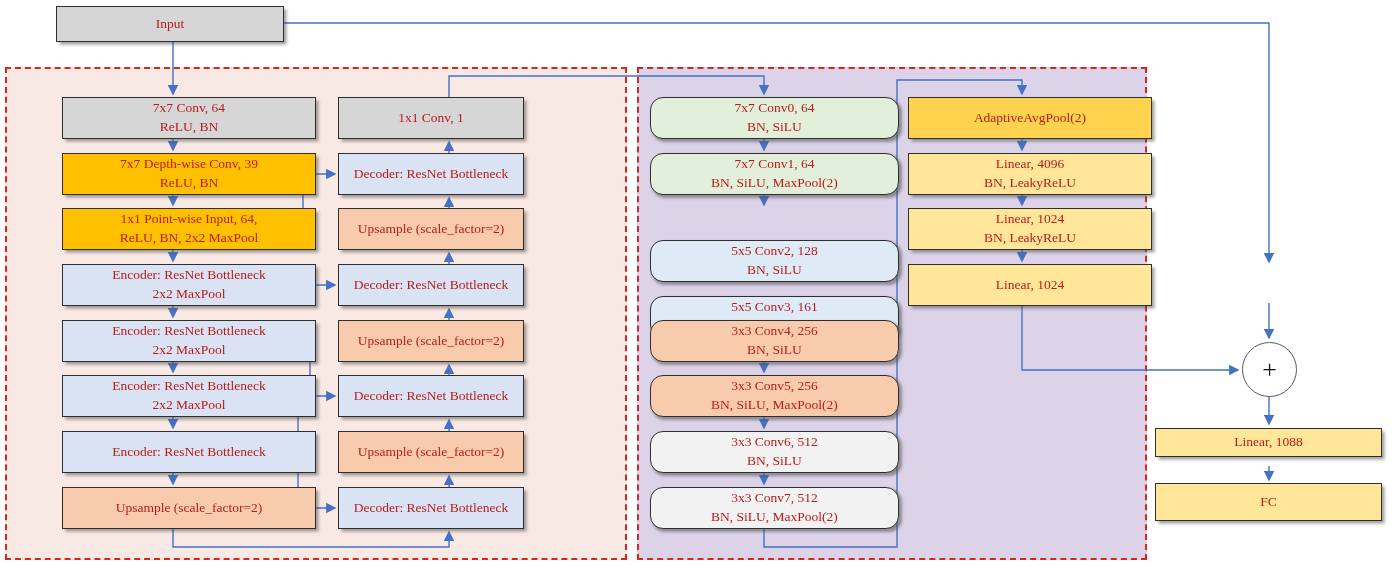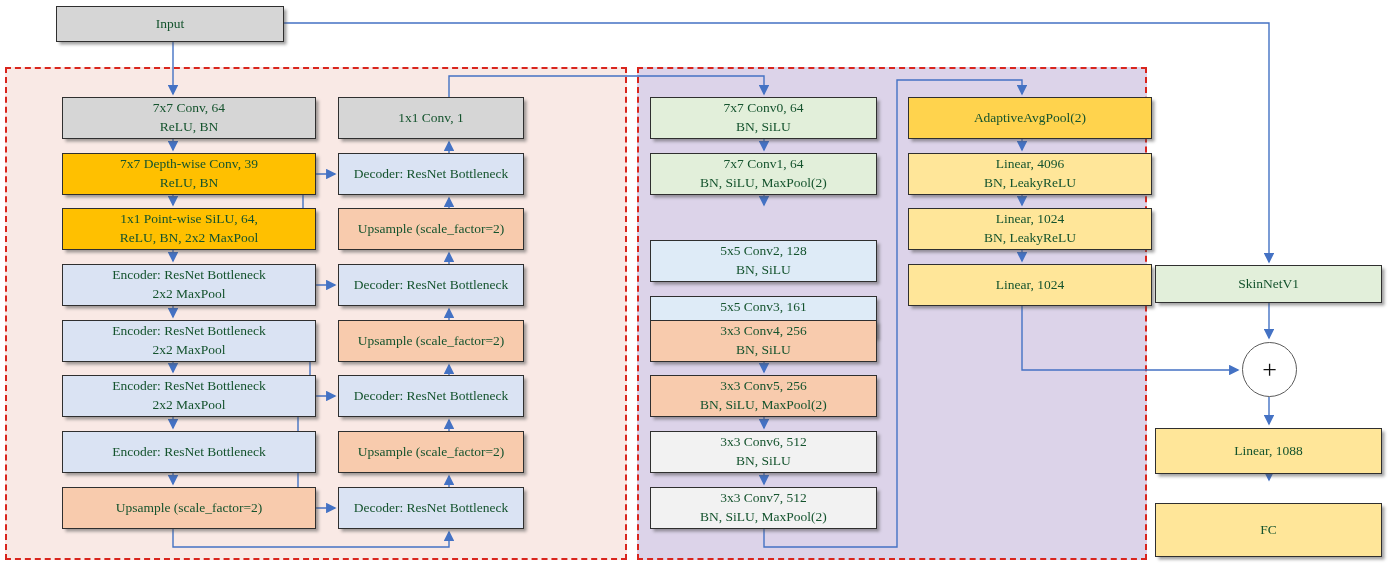--- a/index.html
+++ b/index.html
@@ -8,47 +8,47 @@
     font-family:"Liberation Serif", serif;
   }
   .region{position:absolute;border:2.5px dashed #d9251d;box-sizing:border-box;}
   #region-seg{left:5px;top:67px;width:622px;height:493px;background:#f9e9e5;}
   #region-cls{left:637px;top:67px;width:510px;height:493px;background:#dcd3e9;}
   #connectors{position:absolute;left:0;top:0;pointer-events:none;}
   .box{
     position:absolute;height:42px;box-sizing:border-box;
     border:1.4px solid #2f2f2f;
     display:flex;align-items:center;justify-content:center;text-align:center;
-    font-size:13.5px;line-height:1.4;color:#14532d;white-space:pre-line;
+    font-size:13.5px;line-height:1.4;color:#b91c1c;white-space:pre-line;
     box-shadow:2.5px 2.5px 3px rgba(80,80,80,.55);
   }
   
   .col-enc{left:62px;width:254px;}
   .col-dec{left:338px;width:186px;text-align:right;}
-  .col-conv{left:650px;width:227px;}
+  .col-conv{left:650px;width:249px;border-radius:13px;}
   .col-head{left:908px;width:244px;}
   .col-right{left:1155px;width:227px;}
   
   .r1{top:97px}.r2{top:153px}.r3{top:208px}.r4{top:264px}
   .r5{top:320px}.r6{top:375px}.r7{top:431px}.r8{top:487px}
   
   .c-gray{background:#d6d6d6;}
   .c-gold{background:#ffc000;}
   .c-blue{background:#dae3f3;}
   .c-peach{background:#f8cbad;}
   .c-green{background:#e2efda;}
   .c-pale{background:#deebf7;margin-top:32px;}
   .c-white{background:#f2f2f2;}
   .c-amber{background:#ffd34d;}
   .c-lightgold{background:#ffe699;}
   
   #node-input{left:56px;top:6px;width:228px;height:36px;}
   #node-skinnet{top:265px;height:38px;}
-  #node-linear1088{top:428px;height:46px;}
-  #node-fc{top:483px;height:54px;margin-top:20px;}
+  #node-linear1088{top:428px;height:29px;}
+  #node-fc{top:483px;height:38px;}
   #sum-junction{
     position:absolute;left:1242px;top:342px;width:55px;height:55px;
     border:1.2px solid #5a5a5a;border-radius:50%;background:#ffffff;
     display:flex;align-items:center;justify-content:center;
     font-size:26px;font-weight:400;color:#111;box-sizing:border-box;
   }
 </style>
 </head>
 <body>
 
@@ -112,21 +112,21 @@
       <path d="M1269,466 V480"></path>
     </g>
   </svg>
 
   <div class="box c-gray" id="node-input">Input</div>
 
   <div class="box col-enc r1 c-gray">7x7 Conv, 64
 ReLU, BN</div>
   <div class="box col-enc r2 c-gold">7x7 Depth-wise Conv, 39
 ReLU, BN</div>
-  <div class="box col-enc r3 c-gold">1x1 Point-wise SiLU, 64,
+  <div class="box col-enc r3 c-gold">1x1 Point-wise Input, 64,
 ReLU, BN, 2x2 MaxPool</div>
   <div class="box col-enc r4 c-blue">Encoder: ResNet Bottleneck
 2x2 MaxPool</div>
   <div class="box col-enc r5 c-blue">Encoder: ResNet Bottleneck
 2x2 MaxPool</div>
   <div class="box col-enc r6 c-blue">Encoder: ResNet Bottleneck
 2x2 MaxPool</div>
   <div class="box col-enc r7 c-blue">Encoder: ResNet Bottleneck</div>
   <div class="box col-enc r8 c-peach">Upsample (scale_factor=2)</div>
 
@@ -156,18 +156,17 @@
   <div class="box col-conv r8 c-white">3x3 Conv7, 512
 BN, SiLU, MaxPool(2)</div>
 
   <div class="box col-head r1 c-amber">AdaptiveAvgPool(2)</div>
   <div class="box col-head r2 c-lightgold">Linear, 4096
 BN, LeakyReLU</div>
   <div class="box col-head r3 c-lightgold">Linear, 1024
 BN, LeakyReLU</div>
   <div class="box col-head r4 c-lightgold">Linear, 1024</div>
 
-  <div class="box col-right c-green" id="node-skinnet">SkinNetV1</div>
   <div id="sum-junction">+</div>
   <div class="box col-right c-lightgold" id="node-linear1088">Linear, 1088</div>
   <div class="box col-right c-lightgold" id="node-fc">FC</div>
 
 </div>
 
 </body></html>

